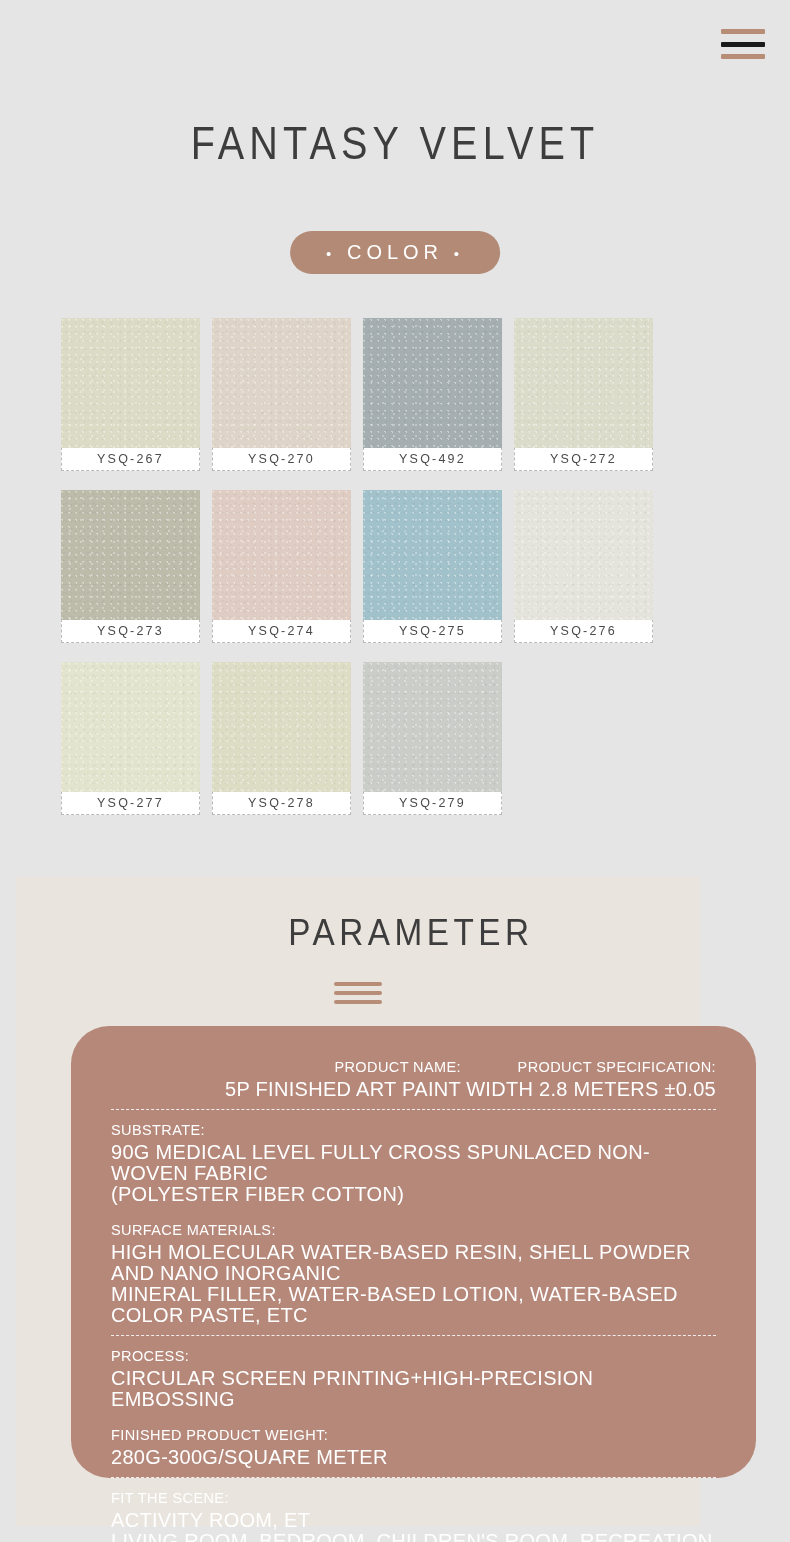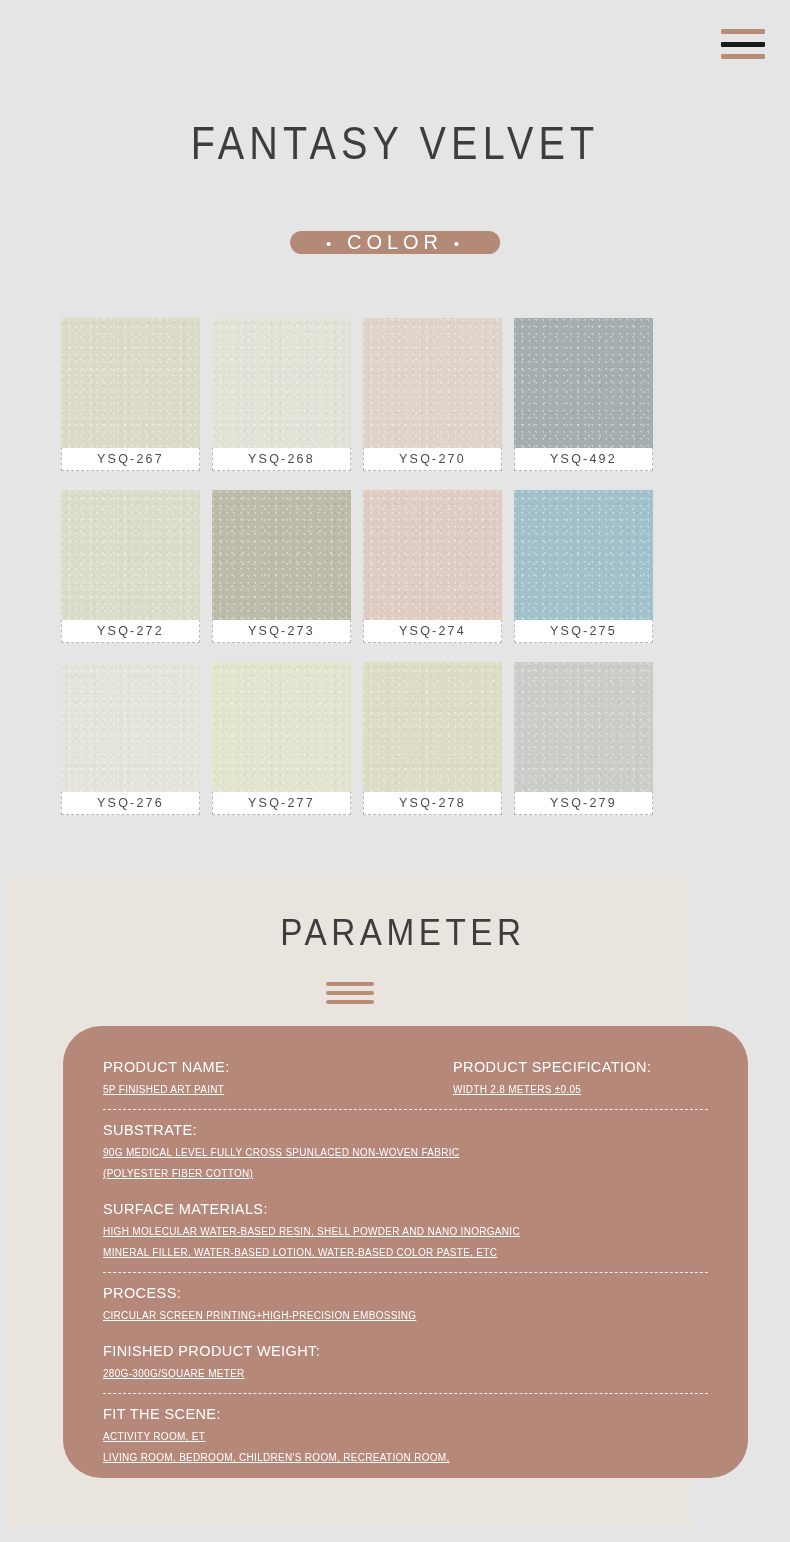--- a/index.html
+++ b/index.html
@@ -56,21 +56,21 @@
   }
 
   
   .color-pill {
     position: absolute;
     top: 231px;
     left: 50%;
     transform: translateX(-50%);
     background: #b38a76;
     border-radius: 24px;
-    padding: 0 36px;
+    padding: 10px 36px;
     color: #ffffff;
     font-size: 20px;
     letter-spacing: 5px;
     white-space: nowrap;
     font-weight: 300;
   }
   .color-pill .dot { font-size: 15px; vertical-align: middle; }
 
   
   .swatch-grid {
@@ -115,21 +115,21 @@
     align-items: center;
     justify-content: center;
     font-size: 12.5px;
     letter-spacing: 2.2px;
     color: #4a4a4a;
   }
 
   
   .param-section {
     position: absolute;
-    top: 877px; left: 8px;
+    top: 877px; left: 16px;
     width: 684px;
     height: 649px;
     background: #e9e4dd;
   }
   .param-title {
     position: absolute;
     top: 35px; left: 0;
     width: 790px;
     text-align: center;
     font-size: 37px;
@@ -161,25 +161,25 @@
     position: absolute;
     top: 149px;
     left: 55px;
     width: 685px;
     height: 452px;
     background: #b5887a;
     border-radius: 38px;
     padding: 30px 40px 24px 40px;
     color: #ffffff;
   }
-  .p-row { display: flex; }
+  .p-row { display: flex; text-align: right; }
   .p-col { flex: 0 0 350px; }
   .p-col.second { flex: 1 1 auto; }
   .p-key { font-size: 14.5px; letter-spacing: .4px; line-height: 23px; }
-  .p-val { font-size: 10px; letter-spacing: .3px; line-height: 21px; text-decoration: underline; }
+  .p-val { font-size: 20px; letter-spacing: .3px; line-height: 21px; }
   .p-dash {
     border: 0;
     border-top: 1px dashed rgba(255,255,255,.85);
     margin: 9px 0 9px 0;
   }
   .p-block { margin-top: 2px; }
   .p-block.tight { margin-top: 0; }
 </style>
 </head>
 <body>
@@ -199,24 +199,20 @@
   <div class="color-pill">
     <span class="dot">•</span>
     <span>COLOR</span>
     <span class="dot">•</span>
   </div>
 
   <div class="swatch-grid">
       <div class="swatch-cell">
         <div class="swatch-chip" style="background: rgb(220, 220, 198);"></div>
         <div class="swatch-label">YSQ-267</div>
-      </div>
-      <div class="swatch-cell">
-        <div class="swatch-chip" style="background: rgb(226, 227, 215);"></div>
-        <div class="swatch-label">YSQ-268</div>
       </div>
       <div class="swatch-cell">
         <div class="swatch-chip" style="background: rgb(222, 212, 200);"></div>
         <div class="swatch-label">YSQ-270</div>
       </div>
       <div class="swatch-cell">
         <div class="swatch-chip" style="background: rgb(165, 174, 176);"></div>
         <div class="swatch-label">YSQ-492</div>
       </div>
       <div class="swatch-cell">

